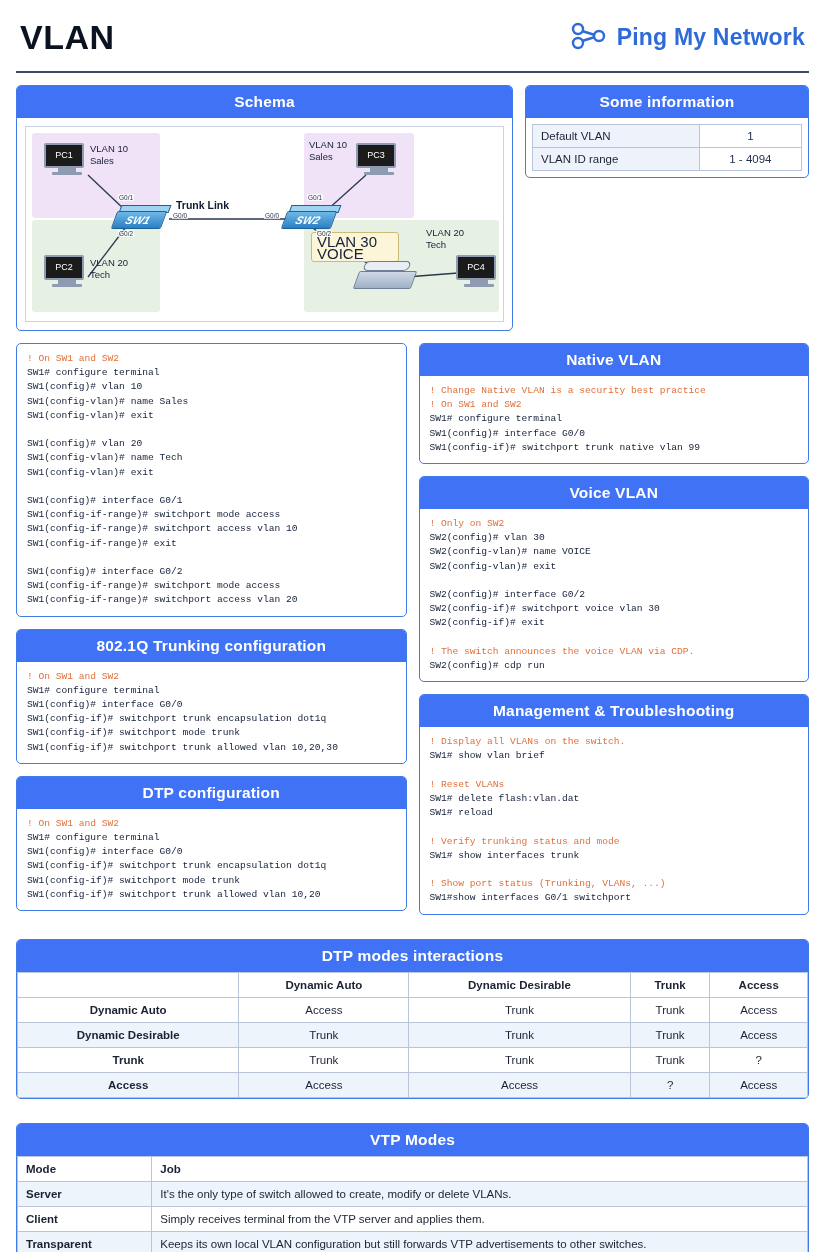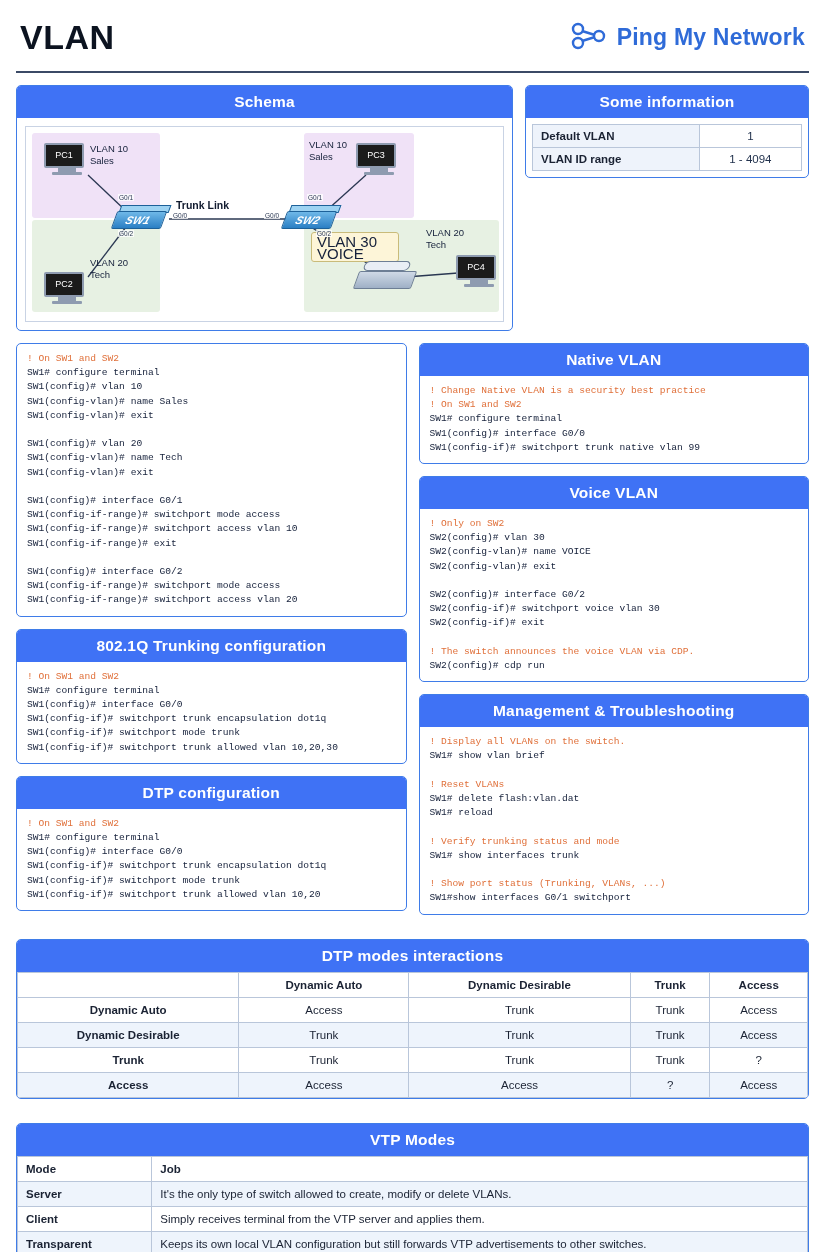--- a/index.html
+++ b/index.html
@@ -104,21 +104,21 @@
     background: #8e9bb0;
     margin: 0 auto;
   }
   .pc .base {
     width: 30px; height: 3px;
     background: #8e9bb0;
     margin: 0 auto;
     border-radius: 1px;
   }
   .pc1 { left: 18px; top: 16px; }
-  .pc2 { left: 18px; top: 128px; margin-top: 17px; }
+  .pc2 { left: 18px; top: 128px; }
   .pc3 { left: 330px; top: 16px; }
   .pc4 { left: 430px; top: 128px; }
 
   .lbl {
     position: absolute;
     font-size: 9.5px;
     line-height: 12px;
     color: #15203a;
   }
   .lbl-vlan10l { left: 64px; top: 16px; }
@@ -215,21 +215,21 @@
   
   .info-table {
     width: 100%;
     border-collapse: collapse;
     font-size: 11.5px;
   }
   .info-table td {
     border: 1px solid #b9c6da;
     padding: 5px 8px;
   }
-  .info-table td.k { font-weight: bold; background: #eef3fb; width: 62%; }
+  .info-table td.k { font-weight: normal; background: #eef3fb; width: 62%; }
   .info-table td.v { text-align: center; color: #22324d; }
 
   
   .cols {
     display: flex;
     gap: 12px;
     margin-top: 12px;
     align-items: flex-start;
   }
   .col { width: 396px; display: flex; flex-direction: column; gap: 12px; }

